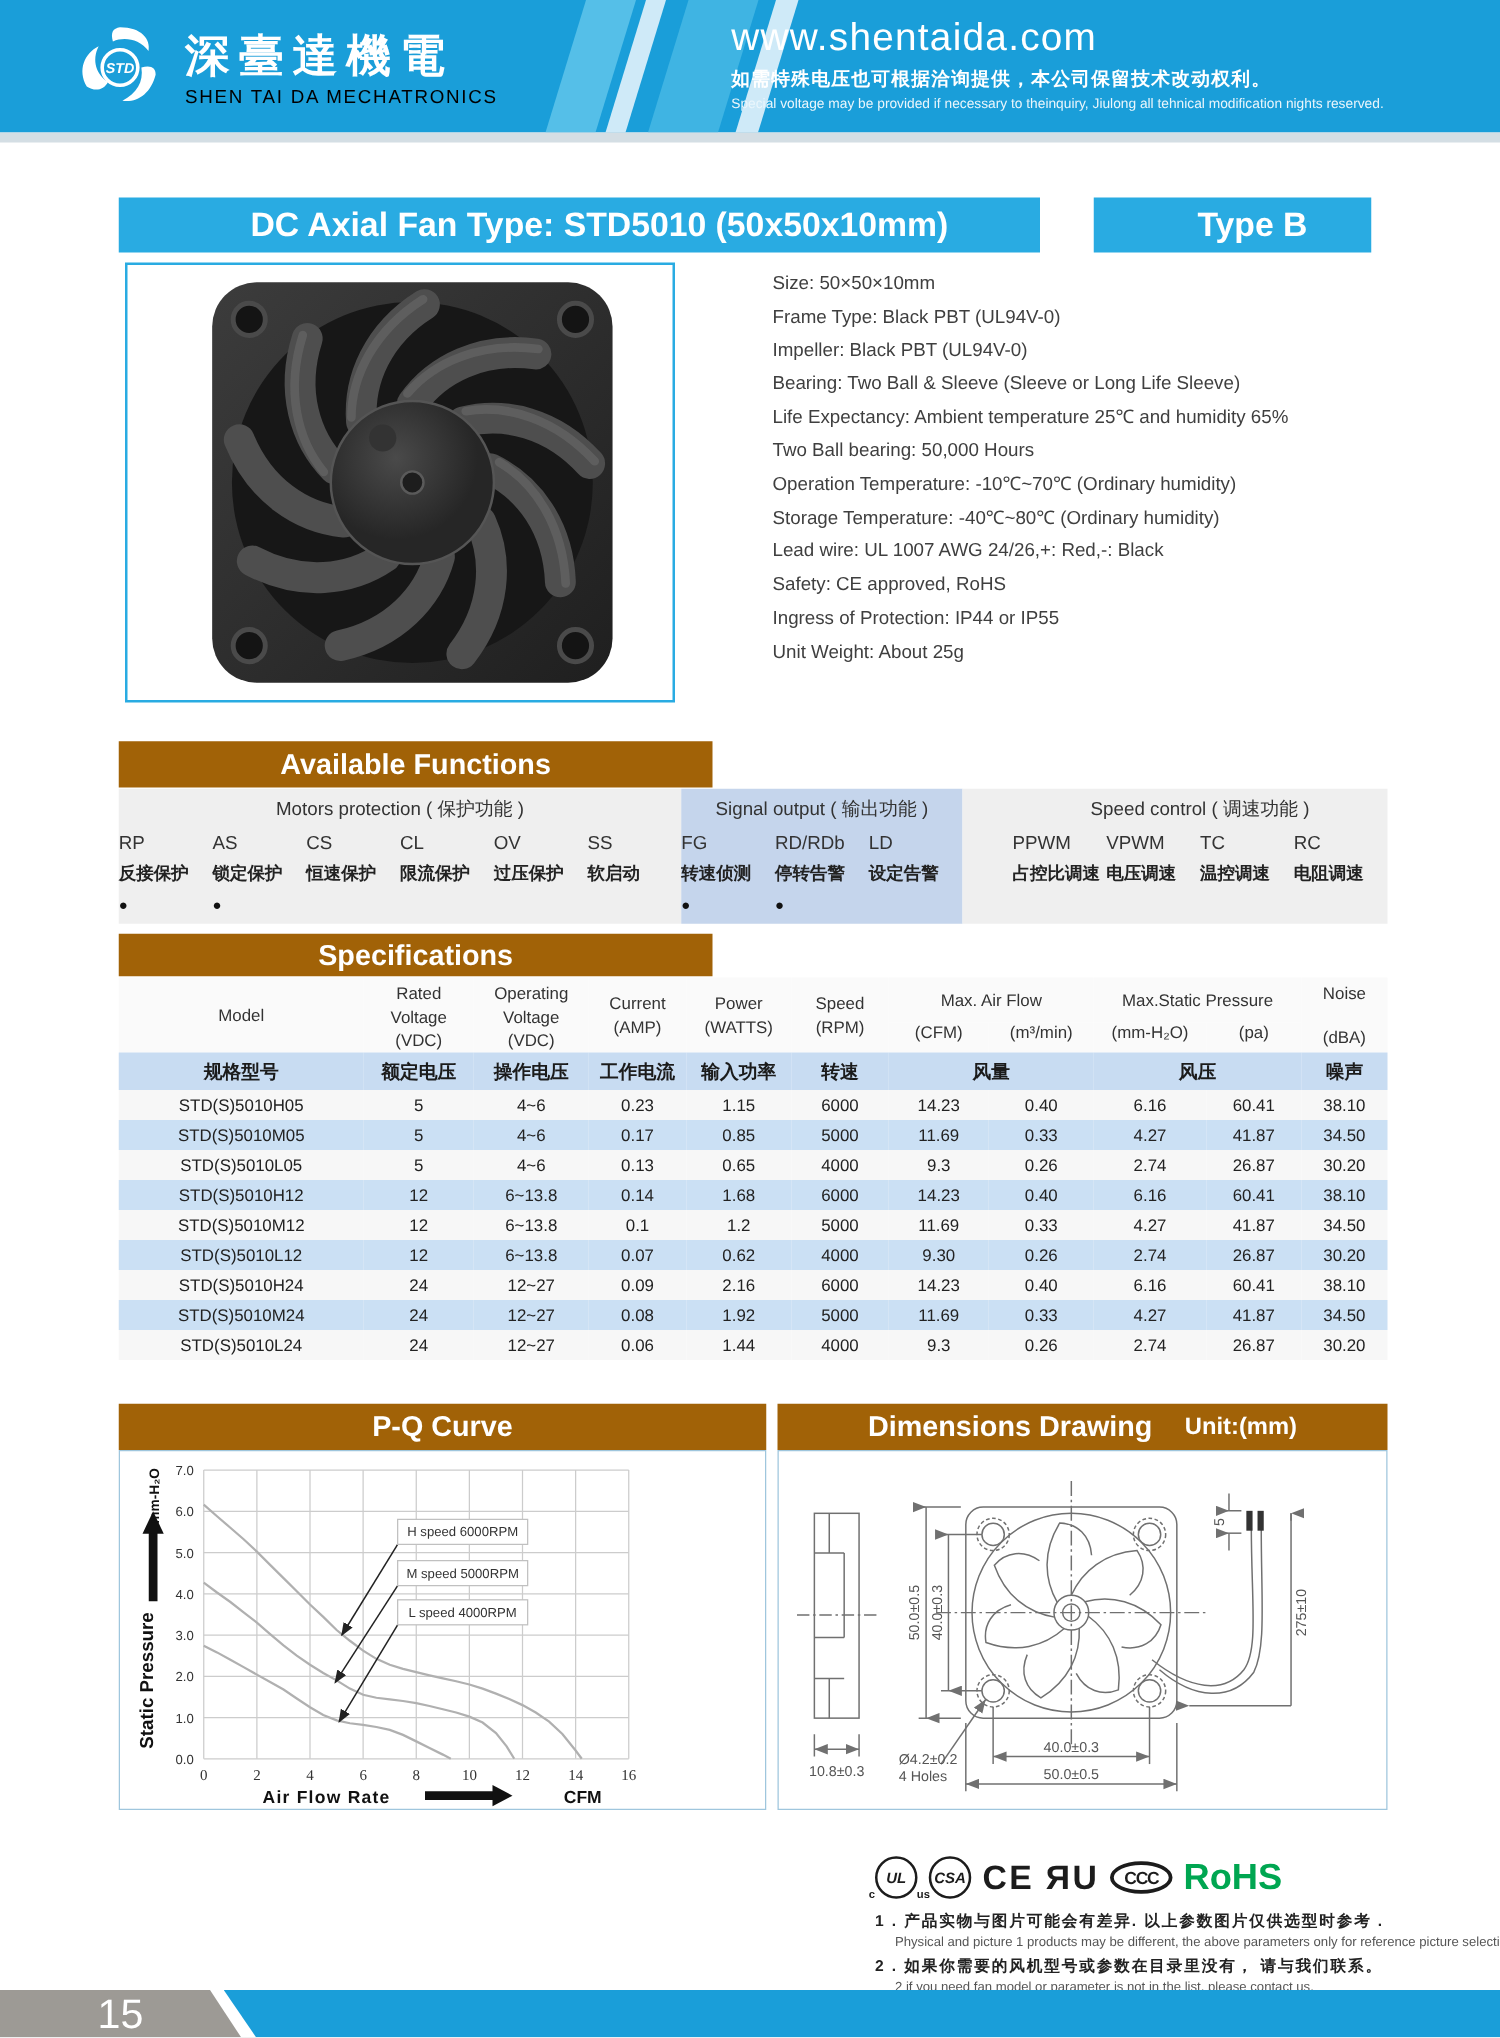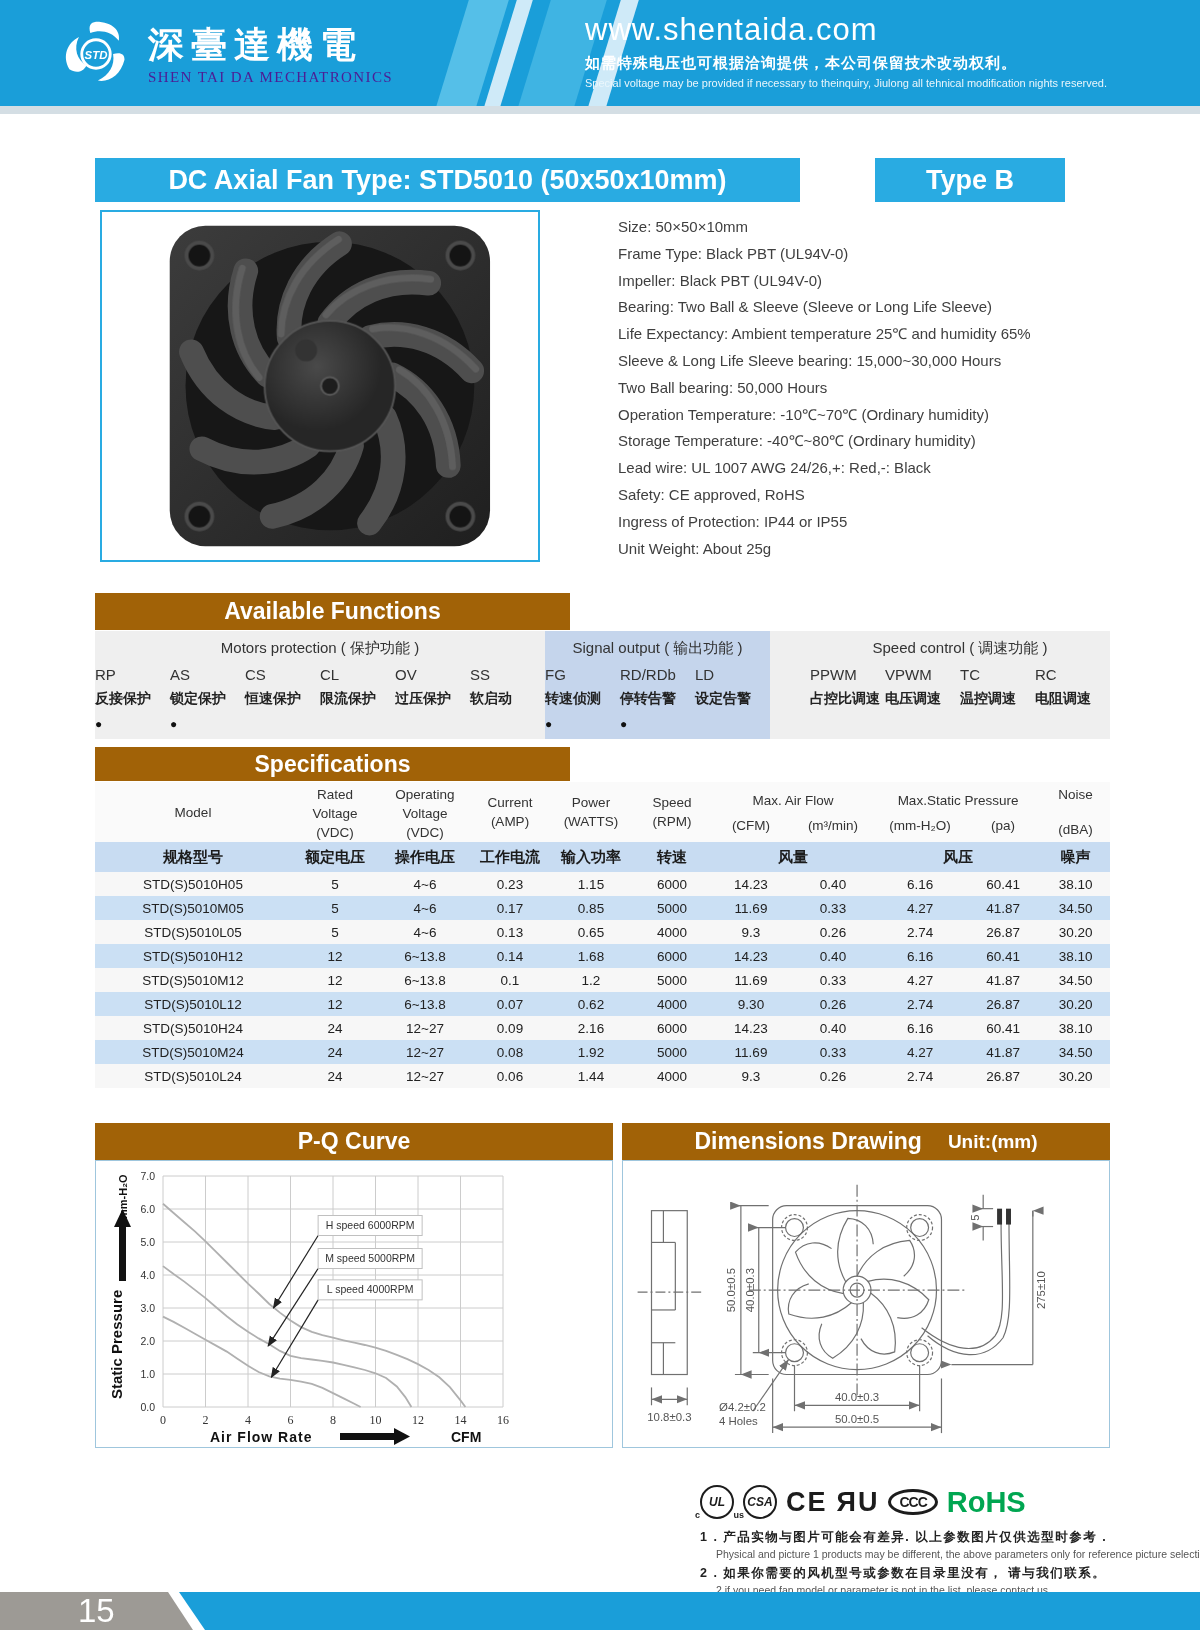--- a/index.html
+++ b/index.html
@@ -9,30 +9,30 @@
   
   .header{position:absolute;left:0;top:0;width:1200px;height:106px;background:#1a9ed9;overflow:hidden;}
   .stripe{position:absolute;top:-10px;height:130px;transform:skewX(-17deg);}
   .s1{left:452px;width:40px;background:#55bfe8;}
   .s2{left:500px;width:16px;background:#cfeaf8;}
   .s3{left:534px;width:56px;background:#3fb4e3;}
   .s4{left:604px;width:18px;background:#cfeaf8;}
   .logo-wrap{position:absolute;left:58px;top:16px;display:flex;align-items:center;}
   .logo-mark{width:76px;height:76px;margin-right:14px;}
   .brand-cn{font-size:36px;font-weight:bold;color:#fff;letter-spacing:7px;line-height:44px;}
-  .brand-en{font-size:15px;color:#4c1d95;letter-spacing:1.4px;margin-top:2px;font-family:Liberation Serif, serif;}
+  .brand-en{font-size:15px;color:#000000;letter-spacing:1.4px;margin-top:2px;}
   .head-right{position:absolute;left:585px;top:12px;color:#fff;}
   .head-url{font-size:31px;font-weight:normal;letter-spacing:1px;}
   .head-cn{font-size:15px;font-weight:bold;margin-top:6px;letter-spacing:1px;}
   .head-en{font-size:11px;margin-top:4px;color:#eaf6fc;}
   .header-strip{position:absolute;left:0;top:106px;width:1200px;height:8px;background:#d4dee4;}
 
   
   .bar{position:absolute;background:#29abe2;color:#fff;font-weight:bold;
-       display:flex;align-items:center;justify-content:center;}
+       display:flex;align-items:center;justify-content:center;padding-left:32px;}
   .title-main{left:95px;top:158px;width:705px;height:44px;font-size:27px;}
   .type-b{left:875px;top:158px;width:190px;height:44px;font-size:27px;}
   .banner{position:absolute;background:#a16207;color:#fff;font-weight:bold;font-size:23px;
           display:flex;align-items:center;justify-content:center;}
 
   
   .img-box{position:absolute;left:100px;top:210px;width:440px;height:352px;
            border:2px solid #29abe2;background:#fff;box-sizing:border-box;}
   .spec-list{position:absolute;left:618px;top:214px;width:495px;}
   .spec-line{font-size:15px;color:#3f3f3f;line-height:26.8px;white-space:nowrap;}
@@ -176,21 +176,20 @@
       </g>
     </svg>
   </div>
 
   <div class="spec-list">
       <div class="spec-line">Size: 50×50×10mm</div>
       <div class="spec-line">Frame Type: Black PBT (UL94V-0)</div>
       <div class="spec-line">Impeller: Black PBT (UL94V-0)</div>
       <div class="spec-line">Bearing: Two Ball &amp; Sleeve (Sleeve or Long Life Sleeve)</div>
       <div class="spec-line">Life Expectancy: Ambient temperature 25℃ and humidity 65%</div>
-      <div class="spec-line">Sleeve &amp; Long Life Sleeve bearing: 15,000~30,000 Hours</div>
       <div class="spec-line">Two Ball bearing: 50,000 Hours</div>
       <div class="spec-line">Operation Temperature: -10℃~70℃ (Ordinary humidity)</div>
       <div class="spec-line">Storage Temperature: -40℃~80℃ (Ordinary humidity)</div>
       <div class="spec-line">Lead wire: UL 1007 AWG 24/26,+: Red,-: Black</div>
       <div class="spec-line">Safety: CE approved, RoHS</div>
       <div class="spec-line">Ingress of Protection: IP44 or IP55</div>
       <div class="spec-line">Unit Weight: About 25g</div>
     </div>
 
   <div class="banner af-banner">Available Functions</div>

